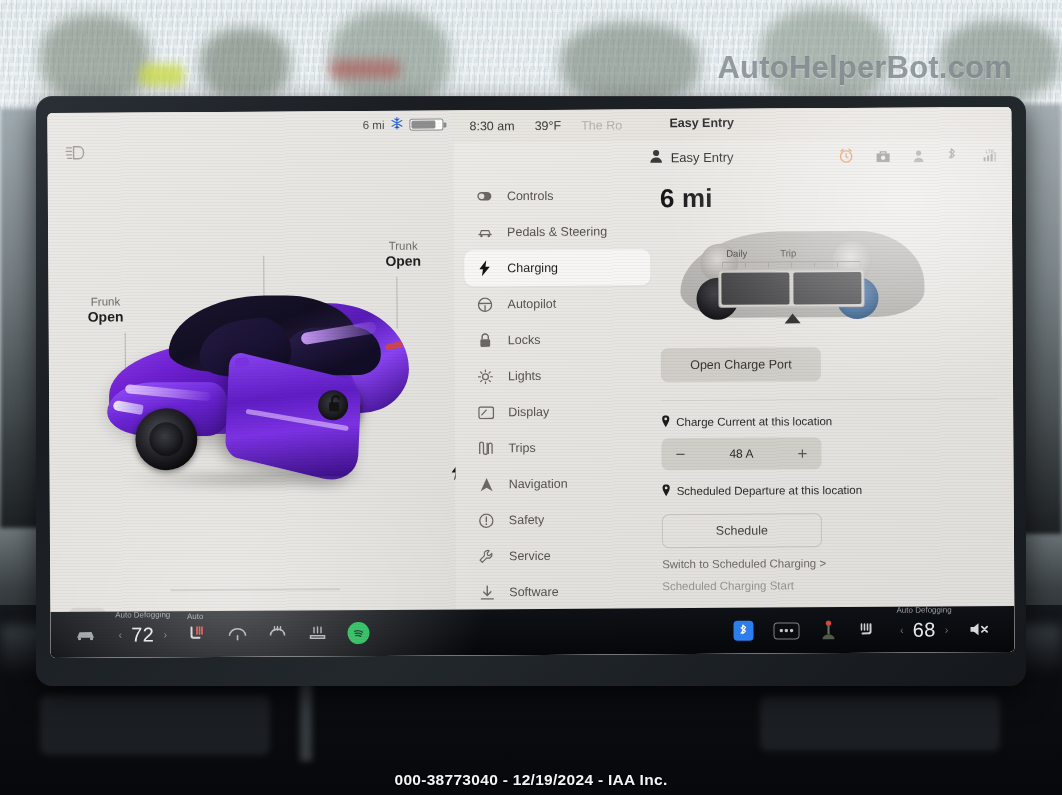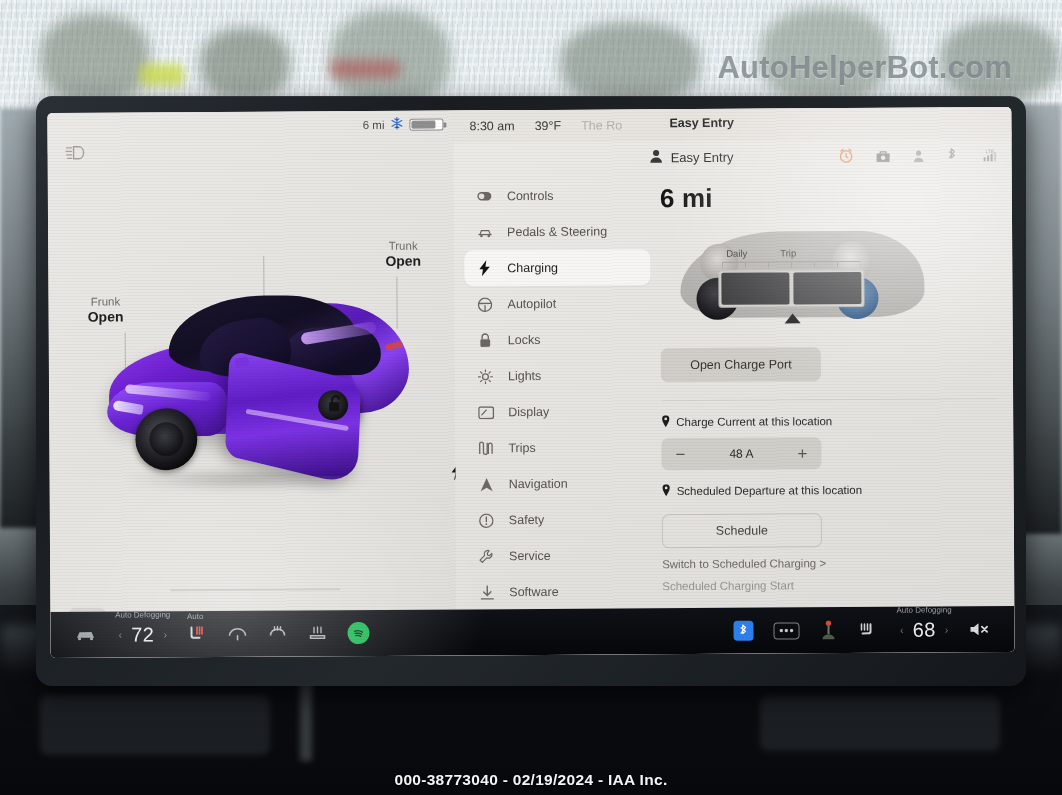--- a/index.html
+++ b/index.html
@@ -414,21 +414,21 @@
   <div id="rightglass"></div>
   <div id="dash">
     <div id="dashsheen"></div>
     <div class="dashstrip" id="ds1"></div>
     <div class="dashstrip" id="ds2"></div>
     <div class="dashstrip" id="ds3"></div>
   </div>
 </div>
 
 <div id="watermark">AutoHelperBot.com</div>
-<div id="footer">000-38773040 - 02/19/2024 - IAA Inc.</div>
+<div id="footer">000-38773040 - 12/19/2024 - IAA Inc.</div>
 
 <div id="bezel">
 <div id="screen">
 
   <div id="mapstrip">
     <div class="road" id="r1"></div>
     <div class="road" id="r2"></div>
     <div class="road" id="r3"></div>
   </div>
 

